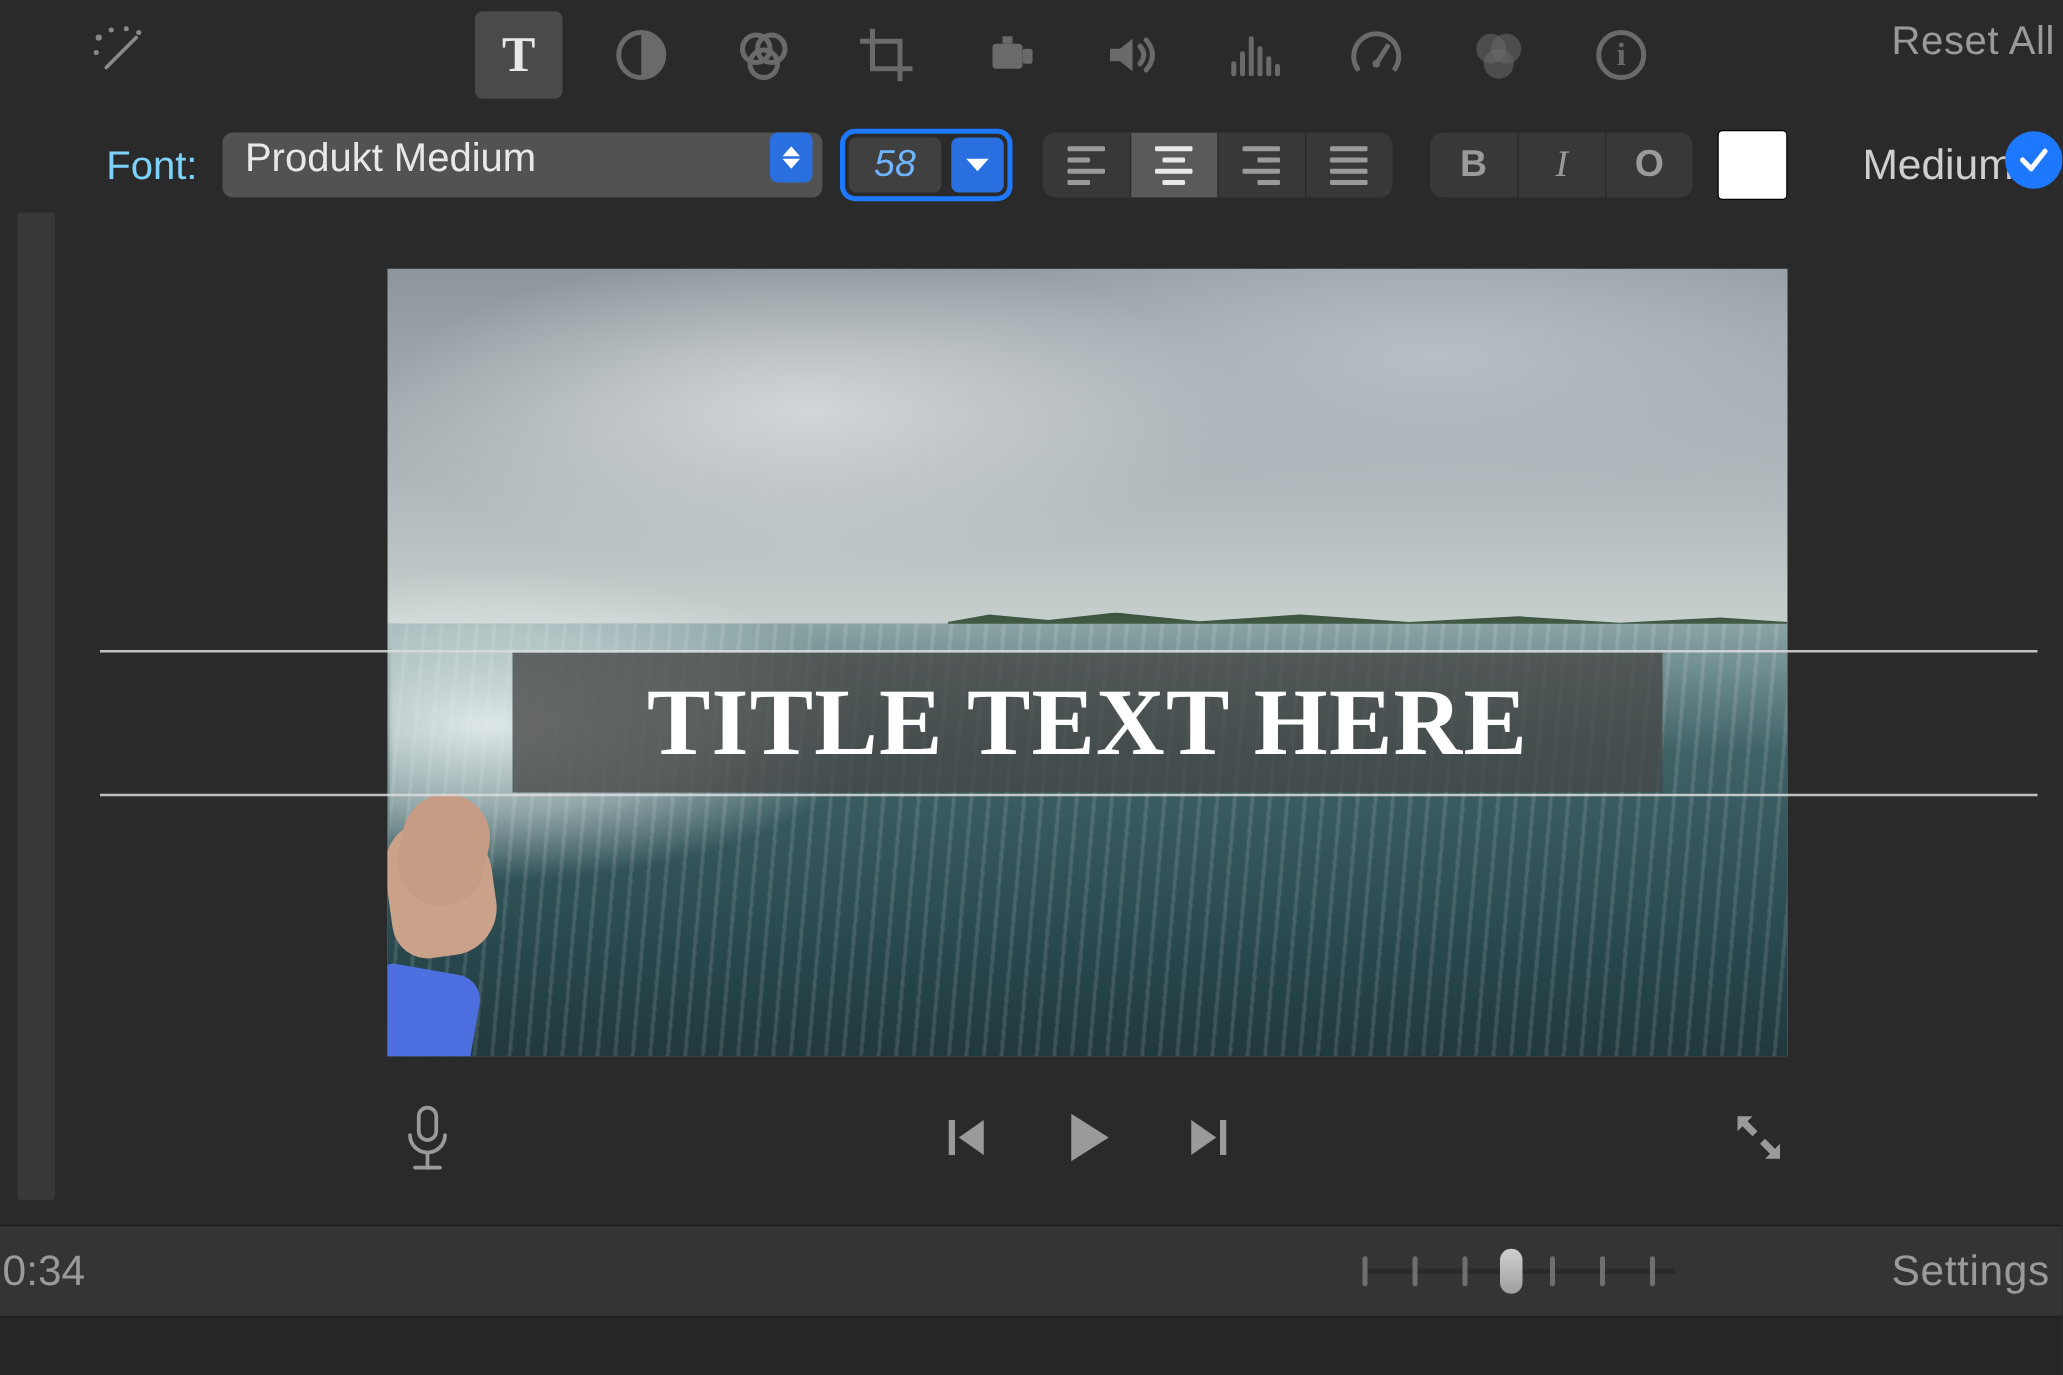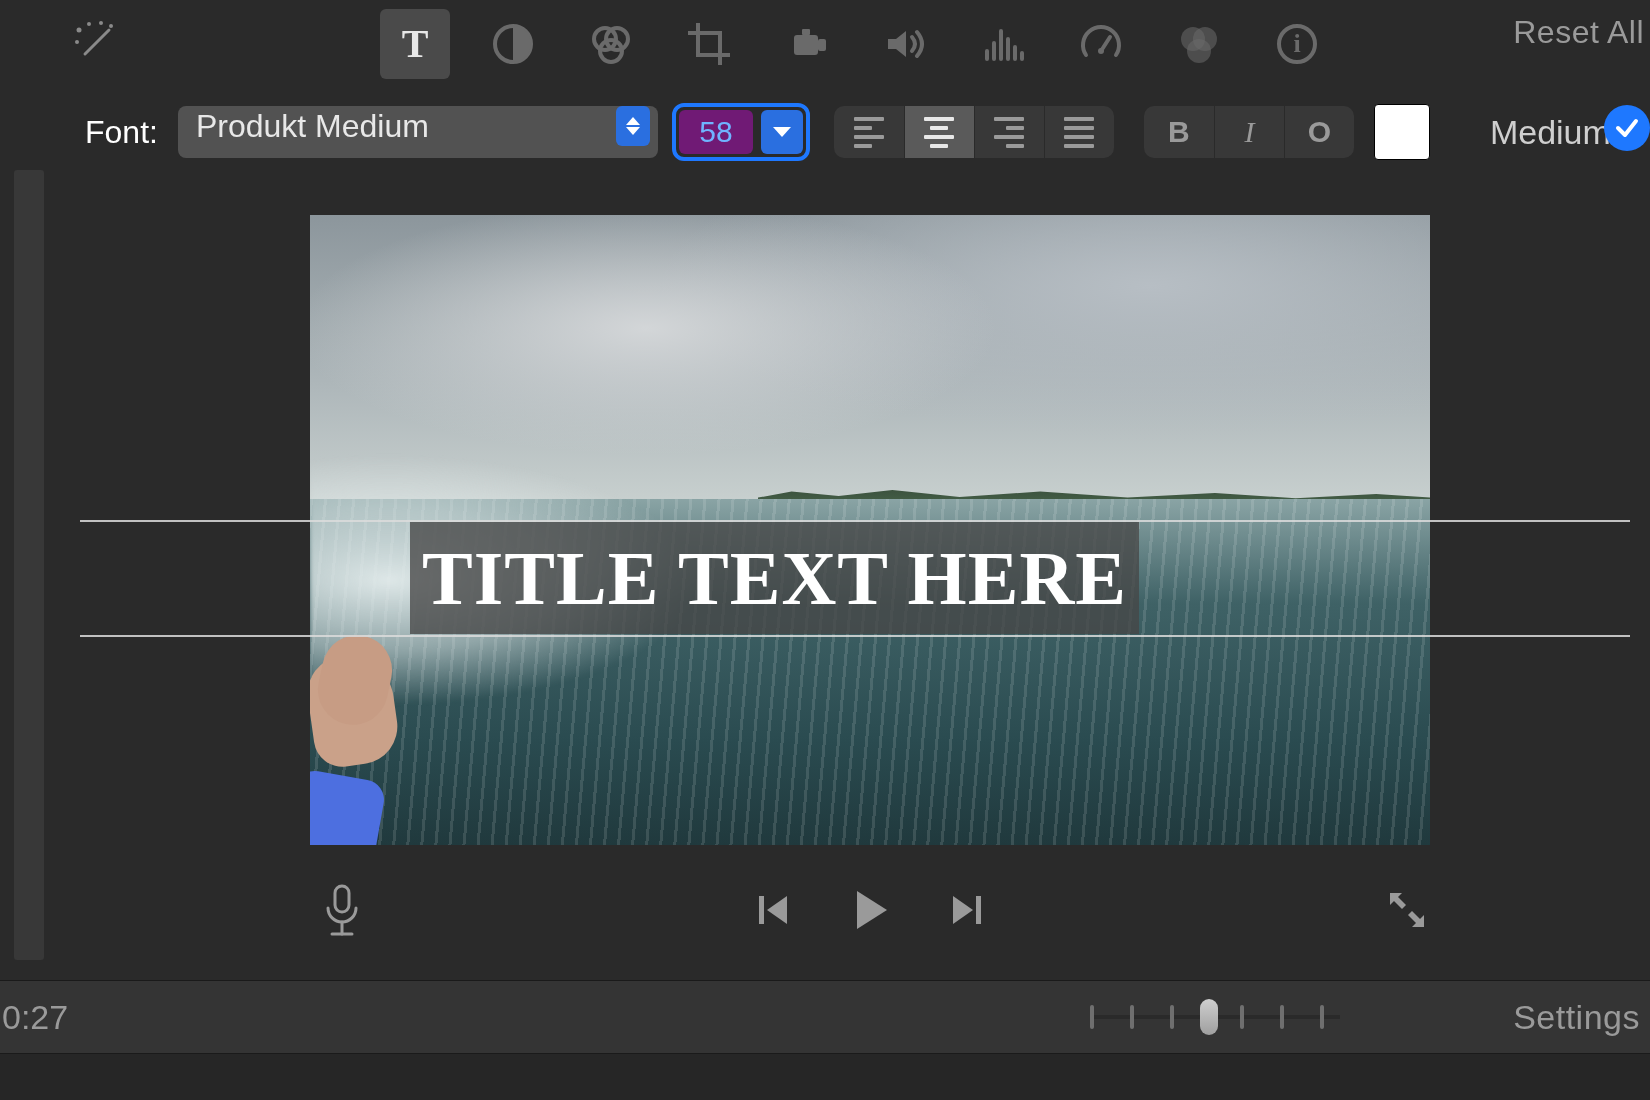--- a/index.html
+++ b/index.html
@@ -47,21 +47,21 @@
 
   
   .textbar {
     position:absolute;
     top: 102px; left: 0; right: 0;
     height: 60px;
     display:flex;
     align-items:center;
     padding-left: 85px;
   }
-  .font-label { color:#ffffff; font-size: 32px; margin-right: 20px; }
+  .font-label { color:#7dd3fc; font-size: 32px; margin-right: 20px; }
   .font-select {
     width: 480px; height: 52px;
     background:#525252;
     border-radius: 8px;
     display:flex; align-items:center; justify-content:space-between;
     padding: 0 8px 12px 18px;
     color:#e8e8e8; font-size: 32px;
   }
   .stepper-pill {
     width: 34px; height: 40px;
@@ -77,25 +77,25 @@
   .size-group {
     margin-left: 14px;
     display:flex; align-items:center;
     border: 4px solid #1e78ff;
     border-radius: 12px;
     padding: 3px;
     gap: 8px;
   }
   .size-input {
     width: 74px; height: 44px;
-    background:#701a75;
+    background:#404040;
     border-radius: 6px;
     color:#6fb4ff;
     font-size: 30px;
-    display:flex;align-items:center;justify-content:center;
+    display:flex;align-items:center;justify-content:center;font-style:italic;
   }
   .size-dd {
     width: 42px; height: 44px;
     background:#2a6fe0;
     border-radius: 6px;
     display:flex;align-items:center;justify-content:center;
   }
   .size-dd .chev {
     width:0;height:0;border-left:9px solid transparent;border-right:9px solid transparent;border-top:10px solid #fff;
   }
@@ -202,21 +202,21 @@
   .guide {
     position:absolute; left:-250px; right:-230px; height:0;
     border-top:2px solid rgba(220,220,220,.85);
   }
   .guide.top { top: 305px; }
   .guide.bot { top: 420px; }
   .title-box {
     position:absolute;
     top: 307px;
     left: 100px;
-    width: 729px; height: 112px;
+    width: 920px; height: 112px;
     background: rgba(70,70,70,.78);
     display:flex;align-items:center;justify-content:center;
   }
   .title-text {
     font-family: "Rockwell", "Roboto Slab", Georgia, serif;
     font-weight: 800;
     font-size: 76px;
     letter-spacing: 1px;
     color:#fff;
     white-space:nowrap;
@@ -494,21 +494,21 @@
   </div>
   <div class="fs tc-btn">
     <svg width="46" height="46" viewBox="0 0 46 46" fill="#9a9a9a">
         <path d="M6 18 L6 6 L18 6 L14 10 L22 18 L18 22 L10 14 Z"></path>
         <path d="M40 28 L40 40 L28 40 L32 36 L24 28 L28 24 L36 32 Z"></path>
       </svg>
   </div>
 </div>
 
 <div class="bottom-strip">
-  <span class="timecode">0:27</span>
+  <span class="timecode">0:34</span>
   <div class="zoom">
     <div class="track"></div>
     <div class="tick" style="left:0"></div>
     <div class="tick" style="left:40px"></div>
     <div class="tick" style="left:80px"></div>
     <div class="tick" style="left:150px"></div>
     <div class="tick" style="left:190px"></div>
     <div class="tick" style="left:230px"></div>
     <div class="knob"></div>
   </div>

